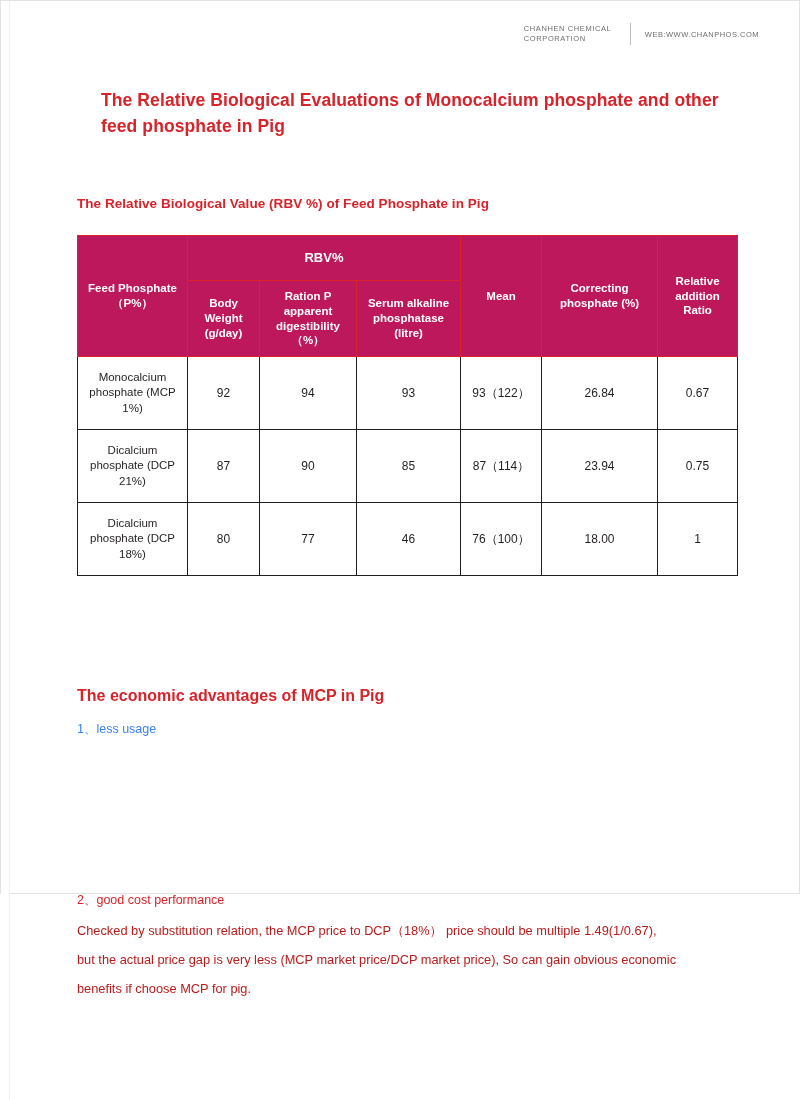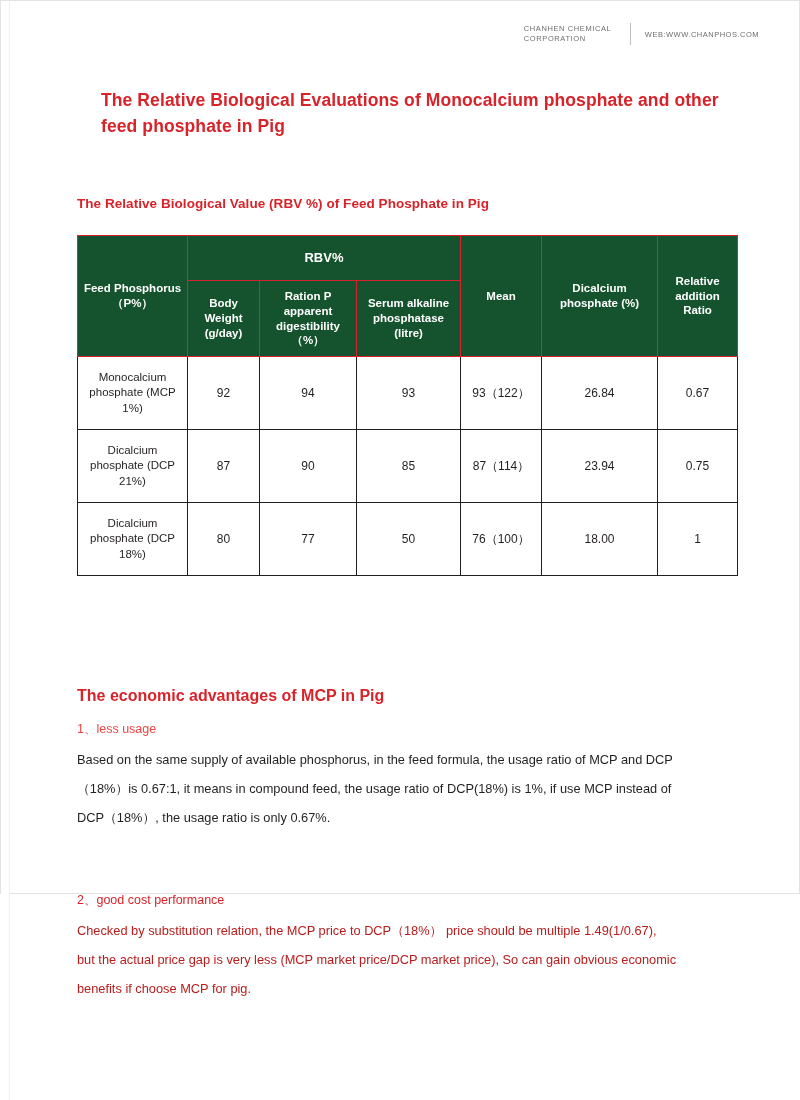--- a/index.html
+++ b/index.html
@@ -91,21 +91,21 @@
     border-collapse: collapse;
     width: 660px;
     table-layout: fixed;
   }
   table.rbv th, table.rbv td {
     border: 1px solid #231f20;
     text-align: center;
     vertical-align: middle;
   }
   table.rbv thead th {
-    background: #14532d;
+    background: #be185d;
     color: #ffffff;
     border-color: #d8232a;
     font-size: 11.5px;
     font-weight: bold;
     line-height: 1.3;
     padding: 4px 2px;
   }
   table.rbv thead th.rbv-span {
     font-size: 13px;
     height: 36px;
@@ -146,21 +146,21 @@
     left: 76px;
     top: 686px;
     color: #d8232a;
     font-size: 16px;
     font-weight: bold;
   }
   .point1-head {
     position: absolute;
     left: 76px;
     top: 720px;
-    color: #ef4444;
+    color: #3b82f6;
     font-size: 12.5px;
   }
   .point1-body {
     position: absolute;
     left: 76px;
     top: 745px;
     width: 600px;
     font-size: 12.8px;
     line-height: 2.25;
     color: #231f20;
@@ -207,24 +207,24 @@
         <col class="col1">
           <col class="col2">
           <col class="col3">
           <col class="col4">
           <col class="col5">
           <col class="col6">
           <col class="col7">
       </colgroup>
       <thead>
         <tr>
-          <th rowspan="2" class="tall">Feed Phosphorus（P%）</th>
+          <th rowspan="2" class="tall">Feed Phosphate（P%）</th>
           <th colspan="3" class="rbv-span">RBV%</th>
           <th rowspan="2" class="tall">Mean</th>
-          <th rowspan="2" class="tall">Dicalcium phosphate (%)</th>
+          <th rowspan="2" class="tall">Correcting phosphate (%)</th>
           <th rowspan="2" class="tall">Relative addition Ratio</th>
         </tr>
         <tr>
           <th>Body Weight (g/day)</th>
           <th>Ration P apparent digestibility（%）</th>
           <th>Serum alkaline phosphatase (litre)</th>
         </tr>
       </thead>
       <tbody>
         <tr>
@@ -242,28 +242,27 @@
           <td>90</td>
           <td>85</td>
           <td>87（114）</td>
           <td>23.94</td>
           <td>0.75</td>
         </tr>
         <tr>
           <td class="name">Dicalcium phosphate (DCP 18%)</td>
           <td>80</td>
           <td>77</td>
-          <td>50</td>
+          <td>46</td>
           <td>76（100）</td>
           <td>18.00</td>
           <td>1</td>
         </tr>
       </tbody>
     </table>
   </div>
 
 
   <div class="econ-title">The economic advantages of MCP in Pig</div>
   <div class="point1-head">1、less usage</div>
-  <div class="point1-body">Based on the same supply of available phosphorus, in the feed formula, the usage ratio of MCP and DCP（18%）is 0.67:1, it means in compound feed, the usage ratio of DCP(18%) is 1%, if use MCP instead of DCP（18%）, the usage ratio is only 0.67%.</div>
   <div class="point2-head">2、good cost performance</div>
   <div class="point2-body">Checked by substitution relation, the MCP price to DCP（18%） price should be multiple 1.49(1/0.67), but the actual price gap is very less (MCP market price/DCP market price), So can gain obvious economic benefits if choose MCP for pig.</div>
 </div>
 
 </body></html>

